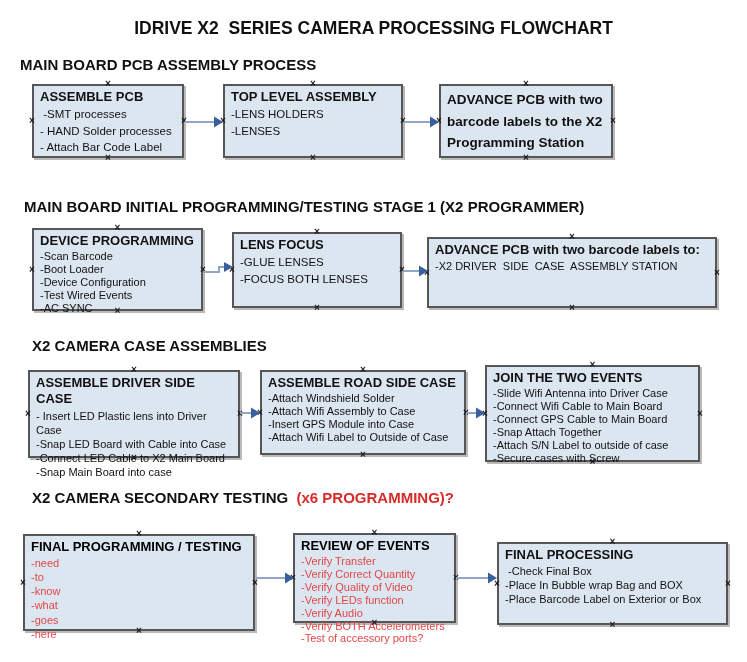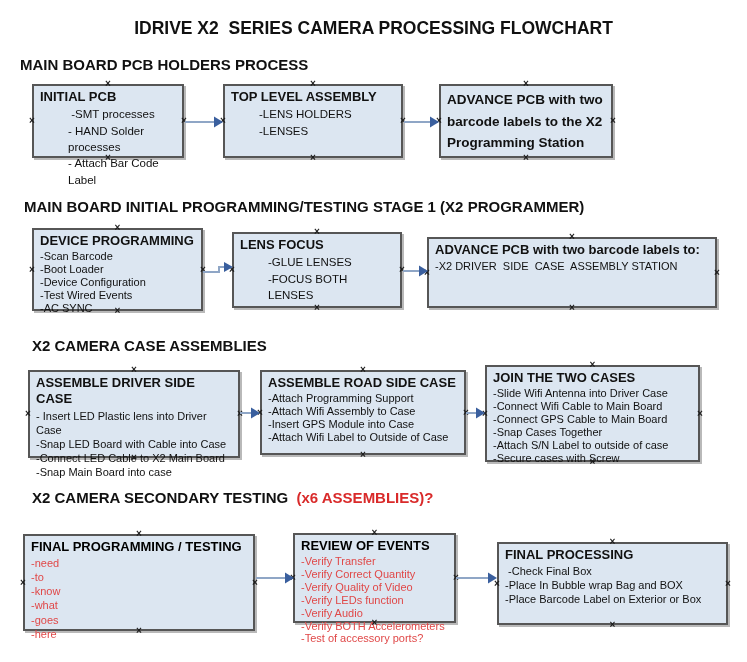--- a/index.html
+++ b/index.html
@@ -16,45 +16,45 @@
   }
   .section-heading .red-part{color:#d92a2a;}
   .box{
     position:absolute;background:#dce6f1;border:2px solid #565656;
     box-shadow:2px 2px 0 #b9b9b9;padding:3px 6px;box-sizing:border-box;
   }
   .box-title{font-size:13px;font-weight:bold;line-height:1.25;white-space:pre-wrap;margin-bottom:1px;}
   .box-items{font-size:11px;line-height:1.28;}
   .box-item{white-space:pre-wrap;}
   .box.tight .box-items{line-height:1.17;}
-  .box.roomy .box-items{font-size:11.5px;line-height:1.42;margin-left:28px;}
+  .box.roomy .box-items{font-size:11.5px;line-height:1.42;}
   .box.title-lg .box-title{font-size:13.5px;line-height:1.6;}
   .box.red .box-title{color:#000000;}
   .box.red .box-items{color:#e04848;}
   .anchor{
     position:absolute;font-size:10px;line-height:1;color:#1a1a1a;font-weight:bold;
     pointer-events:none;
   }
   .anchor.top{left:50%;top:-2px;transform:translate(-50%,-50%);}
   .anchor.bottom{left:50%;bottom:-2px;transform:translate(-50%,50%);}
   .anchor.left{left:-2px;top:50%;transform:translate(-50%,-50%);}
   .anchor.right{right:-2px;top:50%;transform:translate(50%,-50%);}
   .arrow{position:absolute;}
 </style>
 </head>
 <body>
 
 <div id="canvas">
 
   <div class="page-title">IDRIVE X2  SERIES CAMERA PROCESSING FLOWCHART</div>
 
-  <div class="section-heading" style="left:20px;top:56px">MAIN BOARD PCB HOLDERS PROCESS</div>
+  <div class="section-heading" style="left:20px;top:56px">MAIN BOARD PCB ASSEMBLY PROCESS</div>
 
   <div class="box roomy" style="left:32px;top:84px;width:152px;height:74px">
-    <div class="box-title">INITIAL PCB</div>
+    <div class="box-title">ASSEMBLE PCB</div>
     <div class="box-items">
         <div class="box-item"> -SMT processes</div>
         <div class="box-item">- HAND Solder processes</div>
         <div class="box-item">- Attach Bar Code Label</div>
       </div>
   <span class="anchor top">×</span>
       <span class="anchor bottom">×</span>
       <span class="anchor left">×</span>
       <span class="anchor right">×</span>
     </div>
@@ -126,47 +126,47 @@
         <div class="box-item">-Snap Main Board into case</div>
       </div>
   <span class="anchor top">×</span>
       <span class="anchor bottom">×</span>
       <span class="anchor left">×</span>
       <span class="anchor right">×</span>
     </div>
   <div class="box tight" style="left:260px;top:370px;width:206px;height:85px">
     <div class="box-title">ASSEMBLE ROAD SIDE CASE</div>
     <div class="box-items">
-        <div class="box-item">-Attach Programming Support</div>
+        <div class="box-item">-Attach Windshield Solder</div>
         <div class="box-item">-Attach Wifi Assembly to Case</div>
         <div class="box-item">-Insert GPS Module into Case</div>
         <div class="box-item">-Attach Wifi Label to Outside of Case</div>
       </div>
   <span class="anchor top">×</span>
       <span class="anchor bottom">×</span>
       <span class="anchor left">×</span>
       <span class="anchor right">×</span>
     </div>
   <div class="box tight" style="left:485px;top:365px;width:215px;height:97px">
-    <div class="box-title">JOIN THE TWO CASES</div>
+    <div class="box-title">JOIN THE TWO EVENTS</div>
     <div class="box-items">
         <div class="box-item">-Slide Wifi Antenna into Driver Case</div>
         <div class="box-item">-Connect Wifi Cable to Main Board</div>
         <div class="box-item">-Connect GPS Cable to Main Board</div>
-        <div class="box-item">-Snap Cases Together</div>
+        <div class="box-item">-Snap Attach Together</div>
         <div class="box-item">-Attach S/N Label to outside of case</div>
         <div class="box-item">-Secure cases with Screw</div>
       </div>
   <span class="anchor top">×</span>
       <span class="anchor bottom">×</span>
       <span class="anchor left">×</span>
       <span class="anchor right">×</span>
     </div>
 
-  <div class="section-heading" style="left:32px;top:489px"><span>X2 CAMERA SECONDARY TESTING</span><span class="red-part">  (x6 ASSEMBLIES)?</span></div>
+  <div class="section-heading" style="left:32px;top:489px"><span>X2 CAMERA SECONDARY TESTING</span><span class="red-part">  (x6 PROGRAMMING)?</span></div>
 
   <div class="box red" style="left:23px;top:534px;width:232px;height:97px">
     <div class="box-title">FINAL PROGRAMMING / TESTING</div>
     <div class="box-items">
         <div class="box-item">-need</div>
         <div class="box-item">-to</div>
         <div class="box-item">-know</div>
         <div class="box-item">-what</div>
         <div class="box-item">-goes</div>
         <div class="box-item">-here</div>

